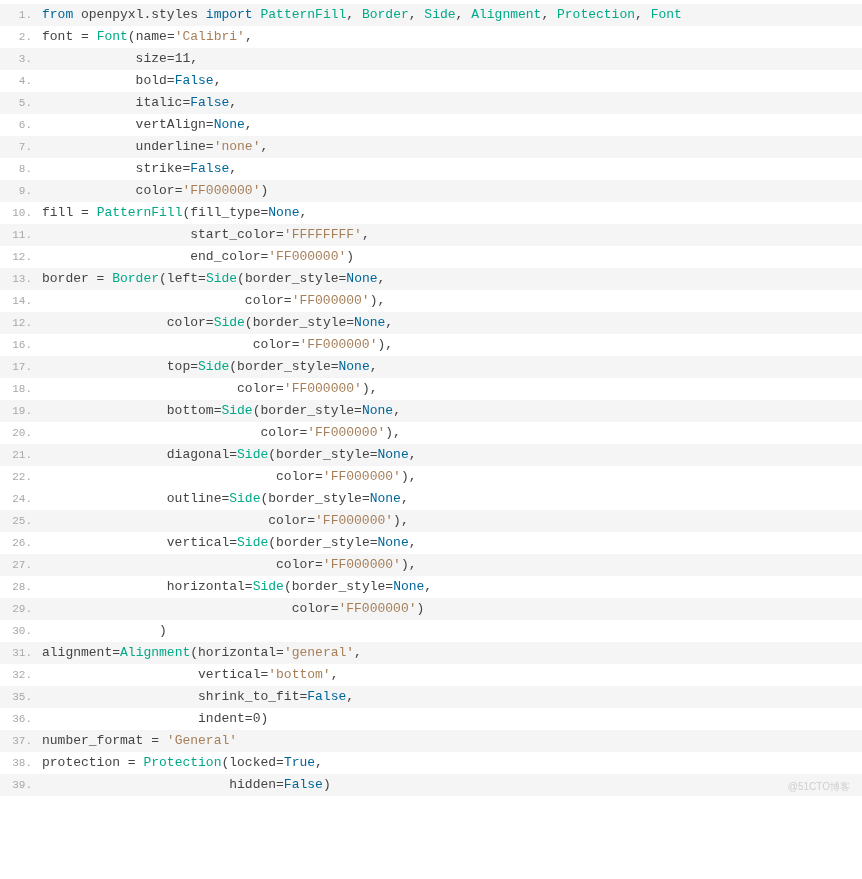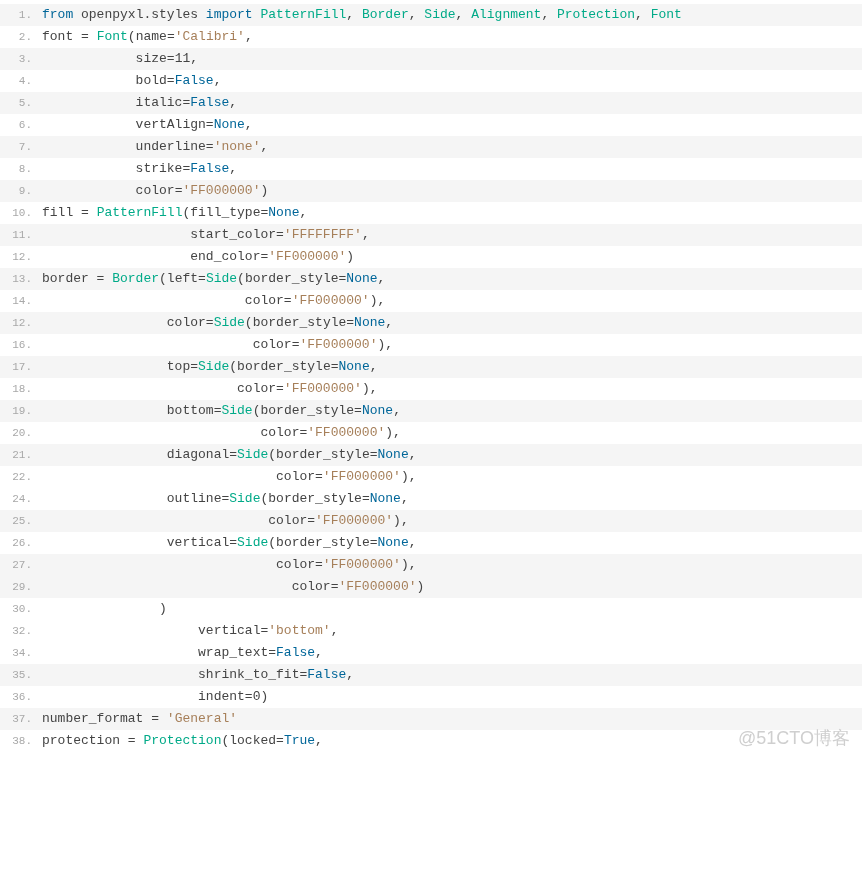--- a/index.html
+++ b/index.html
@@ -50,21 +50,21 @@
   .str  { color: #a67f59; }            
   .num  { color: #444; }               
   .bool { color: #006699; }            
   .op   { color: #444; }               
   .watermark {
     position: absolute;
     right: 12px;
     bottom: 6px;
     color: #cfcfcf;
     font-family: Arial, sans-serif;
-    font-size: 18px;
+    font-size: 10px;
     pointer-events: none;
   }
 </style>
 </head>
 <body>
 
 <div class="code-container">
   <div id="lines-host">
       <div class="code-line odd">
         <div class="gutter">1.</div>
@@ -163,47 +163,55 @@
         <div class="code"><span class="id">                             color</span><span class="op">=</span><span class="str">'FF000000'</span><span class="op">),</span></div>
       </div>
       <div class="code-line even">
         <div class="gutter">26.</div>
         <div class="code"><span class="id">                vertical</span><span class="op">=</span><span class="cls">Side</span><span class="op">(</span><span class="id">border_style</span><span class="op">=</span><span class="bool">None</span><span class="op">,</span></div>
       </div>
       <div class="code-line odd">
         <div class="gutter">27.</div>
         <div class="code"><span class="id">                              color</span><span class="op">=</span><span class="str">'FF000000'</span><span class="op">),</span></div>
       </div>
+      <div class="code-line even">
+        <div class="gutter">28.</div>
+        <div class="code"><span class="id">                horizontal</span><span class="op">=</span><span class="cls">Side</span><span class="op">(</span><span class="id">border_style</span><span class="op">=</span><span class="bool">None</span><span class="op">,</span></div>
+      </div>
       <div class="code-line odd">
         <div class="gutter">29.</div>
         <div class="code"><span class="id">                                color</span><span class="op">=</span><span class="str">'FF000000'</span><span class="op">)</span></div>
       </div>
       <div class="code-line even">
         <div class="gutter">30.</div>
         <div class="code"><span class="id">               </span><span class="op">)</span></div>
       </div>
+      <div class="code-line odd">
+        <div class="gutter">31.</div>
+        <div class="code"><span class="id">alignment</span><span class="op">=</span><span class="cls">Alignment</span><span class="op">(</span><span class="id">horizontal</span><span class="op">=</span><span class="str">'general'</span><span class="op">,</span></div>
+      </div>
       <div class="code-line even">
         <div class="gutter">32.</div>
         <div class="code"><span class="id">                    vertical</span><span class="op">=</span><span class="str">'bottom'</span><span class="op">,</span></div>
       </div>
-      <div class="code-line even">
-        <div class="gutter">34.</div>
-        <div class="code"><span class="id">                    wrap_text</span><span class="op">=</span><span class="bool">False</span><span class="op">,</span></div>
-      </div>
       <div class="code-line odd">
         <div class="gutter">35.</div>
         <div class="code"><span class="id">                    shrink_to_fit</span><span class="op">=</span><span class="bool">False</span><span class="op">,</span></div>
       </div>
       <div class="code-line even">
         <div class="gutter">36.</div>
         <div class="code"><span class="id">                    indent</span><span class="op">=</span><span class="num">0</span><span class="op">)</span></div>
       </div>
       <div class="code-line odd">
         <div class="gutter">37.</div>
         <div class="code"><span class="id">number_format </span><span class="op">= </span><span class="str">'General'</span></div>
       </div>
       <div class="code-line even">
         <div class="gutter">38.</div>
         <div class="code"><span class="id">protection </span><span class="op">= </span><span class="cls">Protection</span><span class="op">(</span><span class="id">locked</span><span class="op">=</span><span class="bool">True</span><span class="op">,</span></div>
+      </div>
+      <div class="code-line odd">
+        <div class="gutter">39.</div>
+        <div class="code"><span class="id">                        hidden</span><span class="op">=</span><span class="bool">False</span><span class="op">)</span></div>
       </div>
     </div>
   <div class="watermark">@51CTO博客</div>
 </div>
 
 </body></html>

